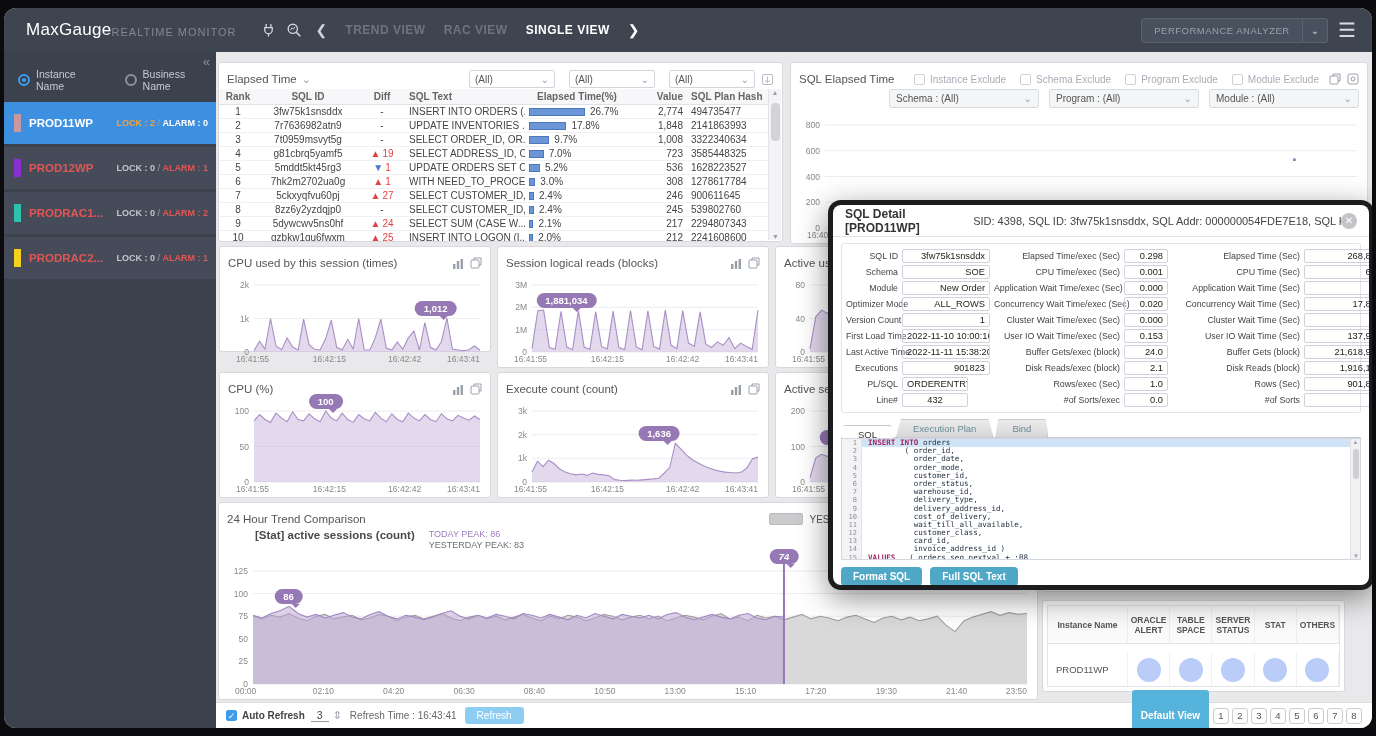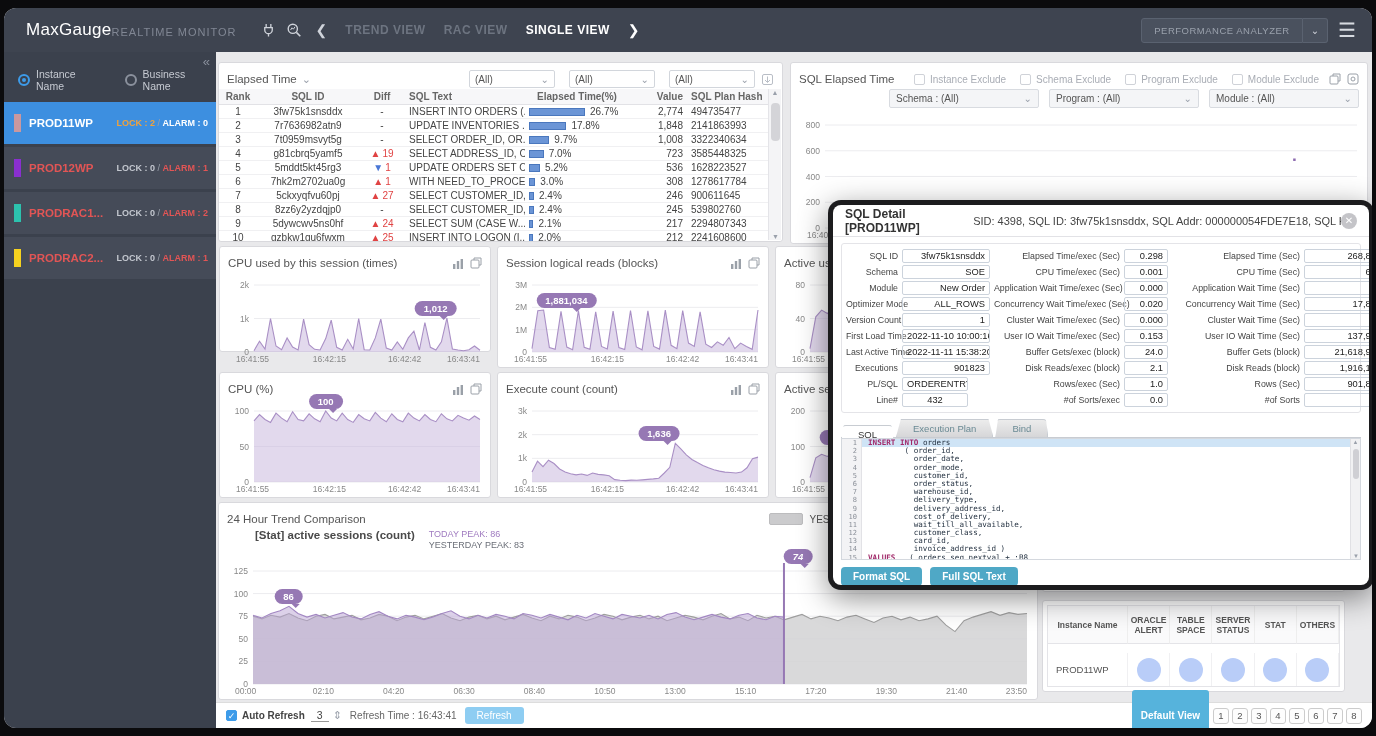--- a/index.html
+++ b/index.html
@@ -705,21 +705,21 @@
           <text class="xlab" x="313.45454545454544" y="137" text-anchor="middle">08:40</text>
           <text class="xlab" x="383.8181818181818" y="137" text-anchor="middle">10:50</text>
           <text class="xlab" x="454.18181818181813" y="137" text-anchor="middle">13:00</text>
           <text class="xlab" x="524.5454545454545" y="137" text-anchor="middle">15:10</text>
           <text class="xlab" x="594.9090909090909" y="137" text-anchor="middle">17:20</text>
           <text class="xlab" x="665.2727272727274" y="137" text-anchor="middle">19:30</text>
           <text class="xlab" x="735.6363636363636" y="137" text-anchor="middle">21:40</text>
           <text class="xlab" x="806" y="137" text-anchor="end">23:50</text>
         </svg>
         <div class="badge" style="left: 67.604px; top: 32.256px; transform: translateX(-50%);">86</div>
-        <div class="badge" style="left: 577px; top: -8px; transform: translateX(-50%); font-style: italic;">74</div>
+        <div class="badge" style="left: 563px; top: -8px; transform: translateX(-50%); font-style: italic;">74</div>
       </div>
   </div>
 
   <div class="panel" id="p-critical">
     <div class="crit-row">
       <span class="crit-label">CRITICAL : 0</span>
       <span class="bigdot"></span>
       <span class="bigdot"></span>
       <span class="bigdot"></span>
       <span class="bigdot"></span>

